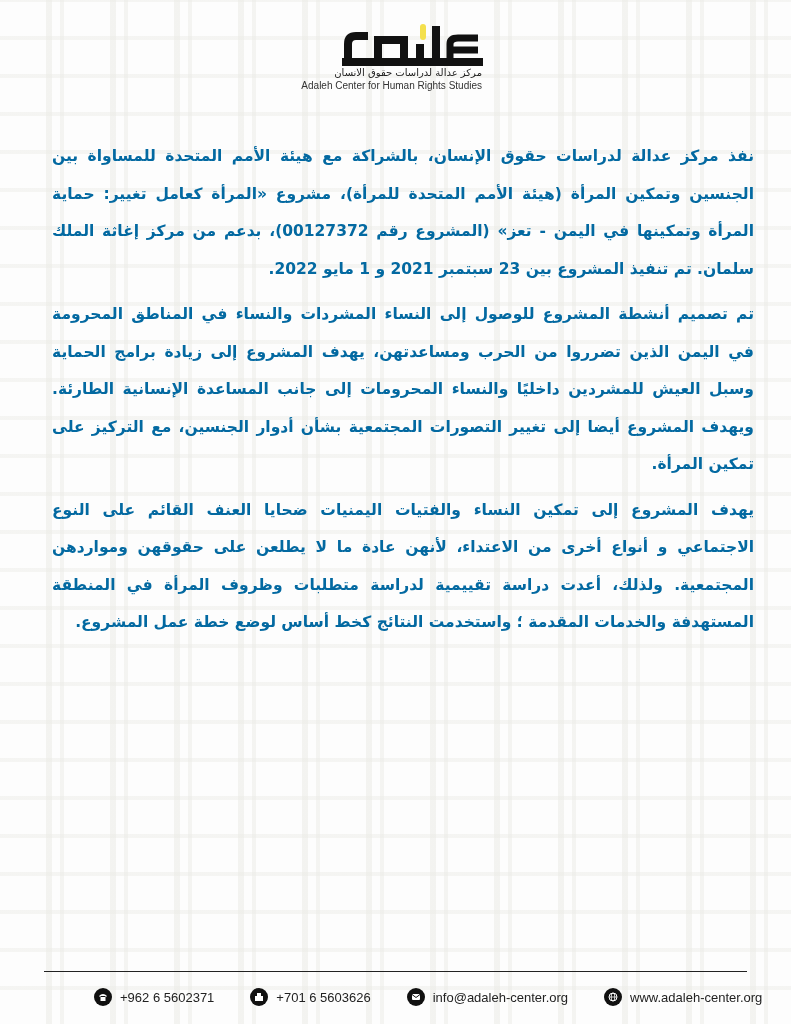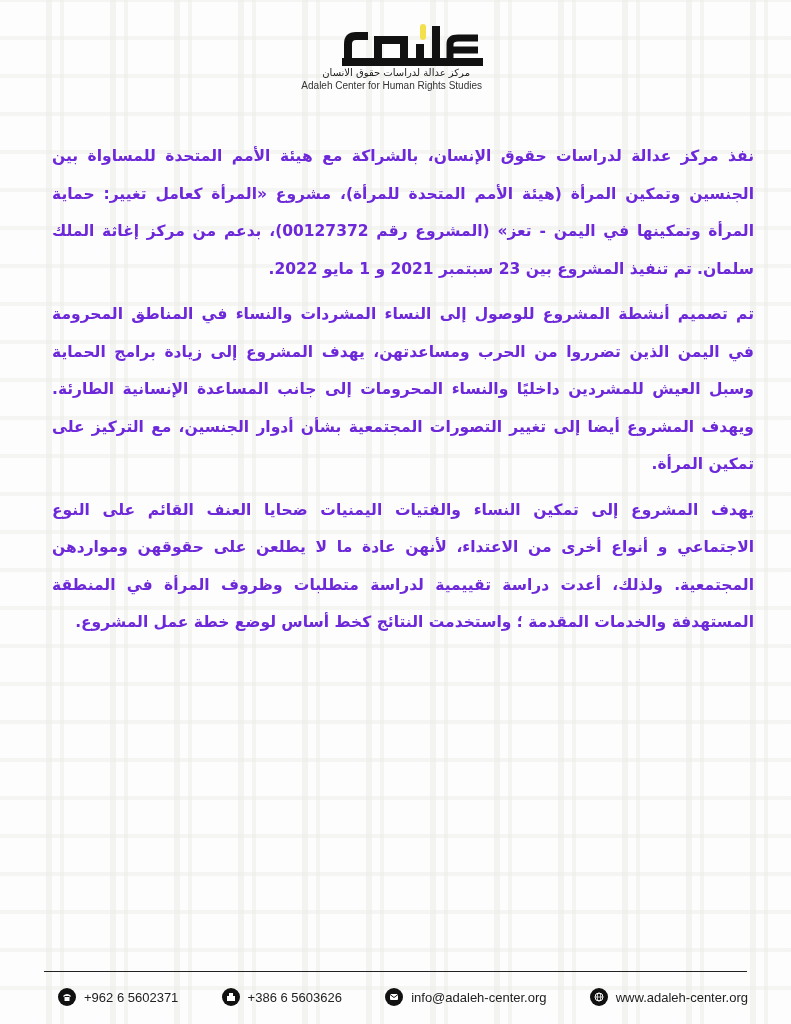--- a/index.html
+++ b/index.html
@@ -7,41 +7,41 @@
       width: 791px; height: 1024px; overflow: hidden; position: relative;
       background-color: #fdfdfd;
       background-image:
         repeating-linear-gradient(90deg, rgba(0,0,0,0) 0 46px, rgba(235,235,230,0.55) 46px 52px, rgba(0,0,0,0) 52px 60px, rgba(235,235,230,0.5) 60px 64px),
         repeating-linear-gradient(0deg, rgba(0,0,0,0) 0 34px, rgba(238,238,234,0.55) 34px 38px);
       font-family: "DejaVu Sans", sans-serif;
     }
     .logo { position: absolute; left: 330px; top: 22px; width: 160px; height: 70px; }
     .logo-mark { position: absolute; left: 8px; top: 0; width: 150px; height: 45px; }
     .logo-ar {
-      position: absolute; right: 20px; top: 45px; font-size: 10px; color: #222; direction: rtl;
+      position: absolute; right: 8px; top: 45px; font-size: 10px; color: #222; direction: rtl;
       font-family: "DejaVu Sans", sans-serif; white-space: nowrap;
     }
     .logo-en {
       position: absolute; right: 8px; top: 58px; font-size: 10px; color: #333;
       font-family: "Liberation Sans", sans-serif; white-space: nowrap;
     }
     .content {
       position: absolute; left: 52px; top: 138px; width: 702px;
       direction: rtl; text-align: justify; text-align-last: right;
       font-family: "DejaVu Sans", sans-serif; font-weight: bold;
-      font-size: 15.5px; line-height: 37.5px; color: #6d28d9;
+      font-size: 15.5px; line-height: 37.5px; color: #0369a1;
     }
     .content p { margin: 0 0 8px 0; }
     .rule { position: absolute; left: 44px; top: 971px; width: 703px; height: 1px; background: #222; }
     .footer {
       position: absolute; left: 58px; top: 985px; width: 690px; height: 24px;
       display: flex; justify-content: space-between; align-items: center;
       font-family: "Liberation Sans", sans-serif; font-size: 13px; color: #222;
     }
-    .f-item { display: flex; align-items: center; gap: 8px; white-space: nowrap; }
+    .f-item { display: flex; align-items: center; gap: 8px; white-space: nowrap; margin-left: 36px; }
     .f-icon {
       width: 18px; height: 18px; border-radius: 50%; background: #111;
       display: inline-flex; align-items: center; justify-content: center;
     }
     .f-icon svg { width: 12px; height: 12px; }
   </style>
 </head>
 <body>
 
 <div class="logo">
@@ -76,21 +76,21 @@
     </span>
     <span>+962 6 5602371</span>
   </div>
   <div class="f-item">
     <span class="f-icon">
       <svg viewBox="0 0 12 12">
           <rect x="2" y="5" width="8" height="5" fill="#fff"></rect>
           <rect x="4" y="2" width="4" height="3" fill="#fff"></rect>
         </svg>
     </span>
-    <span>+386 6 5603626</span>
+    <span>+701 6 5603626</span>
   </div>
   <div class="f-item">
     <span class="f-icon">
       <svg viewBox="0 0 12 12">
           <rect x="2" y="3" width="8" height="6" rx="1" fill="#fff"></rect>
           <path d="M2 3.5 L6 6.5 L10 3.5" stroke="#111" stroke-width="1" fill="none"></path>
         </svg>
     </span>
     <span>info@adaleh-center.org</span>
   </div>

